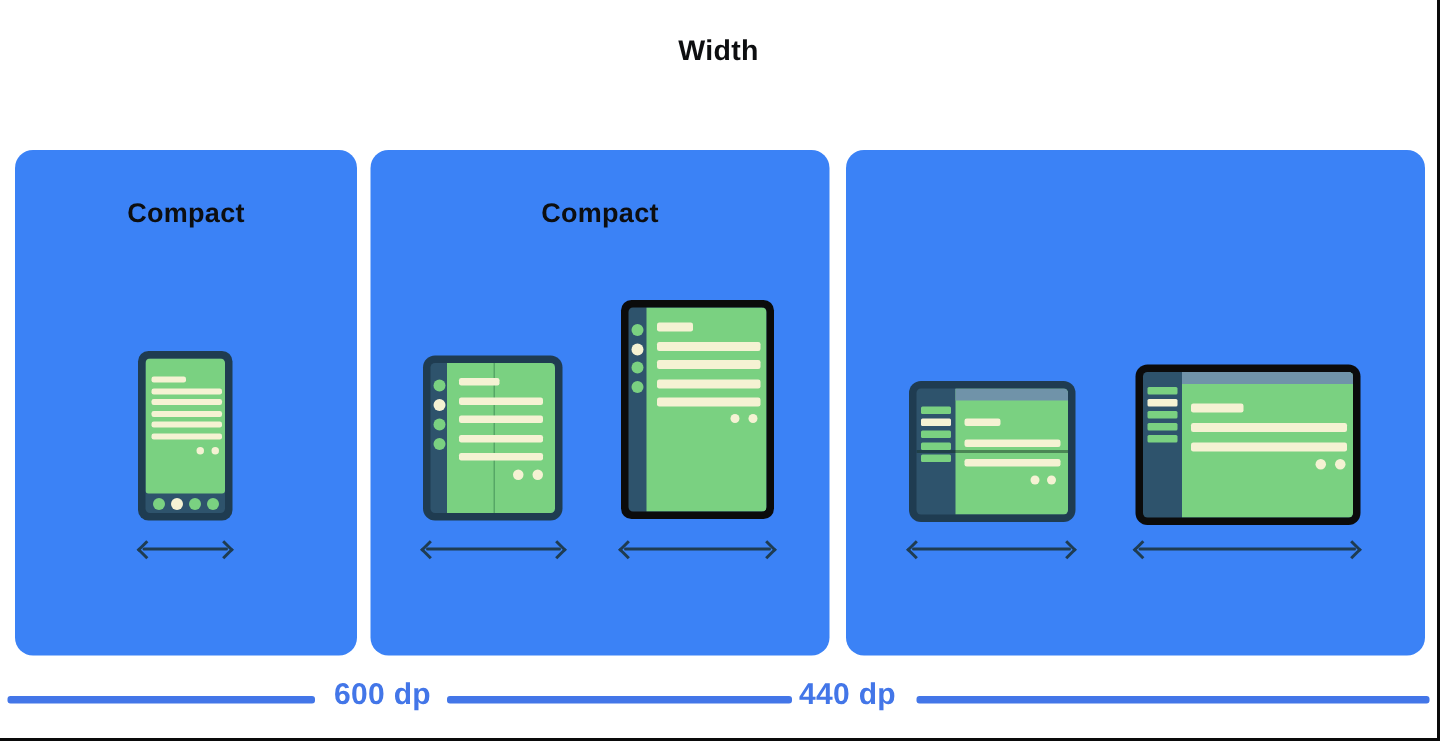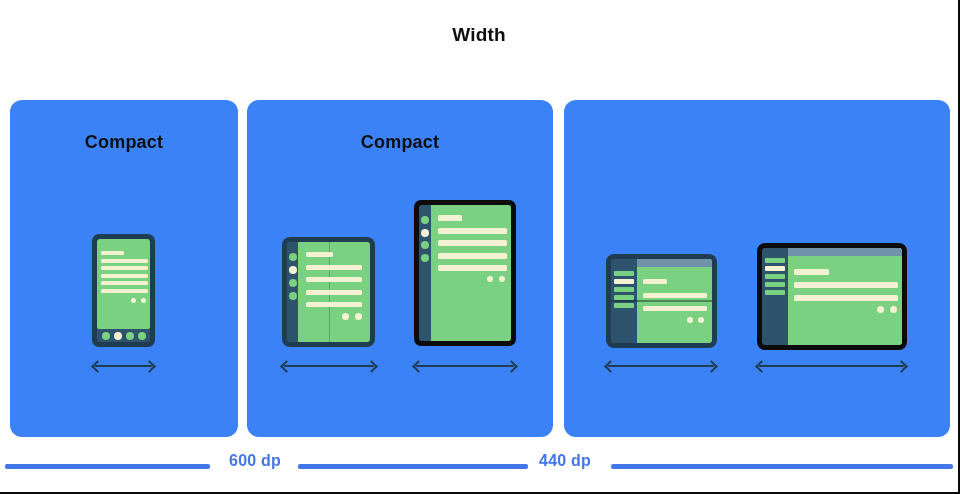--- a/index.html
+++ b/index.html
@@ -88,21 +88,21 @@
   .arrow{position:absolute;top:260px;height:12px;}
   .arrow .line{position:absolute;left:3px;right:3px;top:5px;height:2px;background:#1f3c51;border-radius:1px;}
   .arrow::before,.arrow::after{content:"";position:absolute;top:1.5px;width:7px;height:7px;}
   .arrow::before{left:1px;border-left:2px solid #1f3c51;border-bottom:2px solid #1f3c51;transform:rotate(45deg);}
   .arrow::after{right:1px;border-right:2px solid #1f3c51;border-top:2px solid #1f3c51;transform:rotate(45deg);}
   
   .ruler-seg{position:absolute;top:464px;height:5px;background:#4376e8;border-radius:2px;}
   #seg1{left:5px;width:205px;}
   #seg2{left:298px;width:230px;}
   #seg3{left:611px;width:342px;}
-  .bp{position:absolute;top:452px;font-size:16px;font-weight:700;color:#4376e8;text-align:center;letter-spacing:.2px;}
+  .bp{position:absolute;top:452px;font-size:20px;font-weight:700;color:#4376e8;text-align:center;letter-spacing:.2px;}
   #bp600{left:221px;width:68px;}
   #bp840{left:530px;width:70px;}
 </style>
 </head>
 <body>
 
 <div id="canvas">
 
   <div class="hdr-title">Width</div>
 

